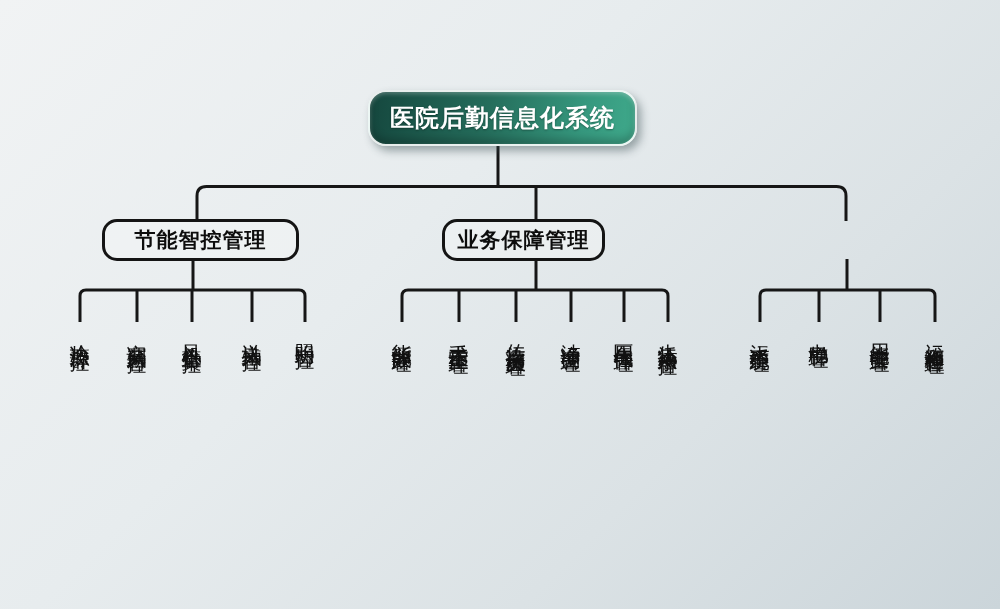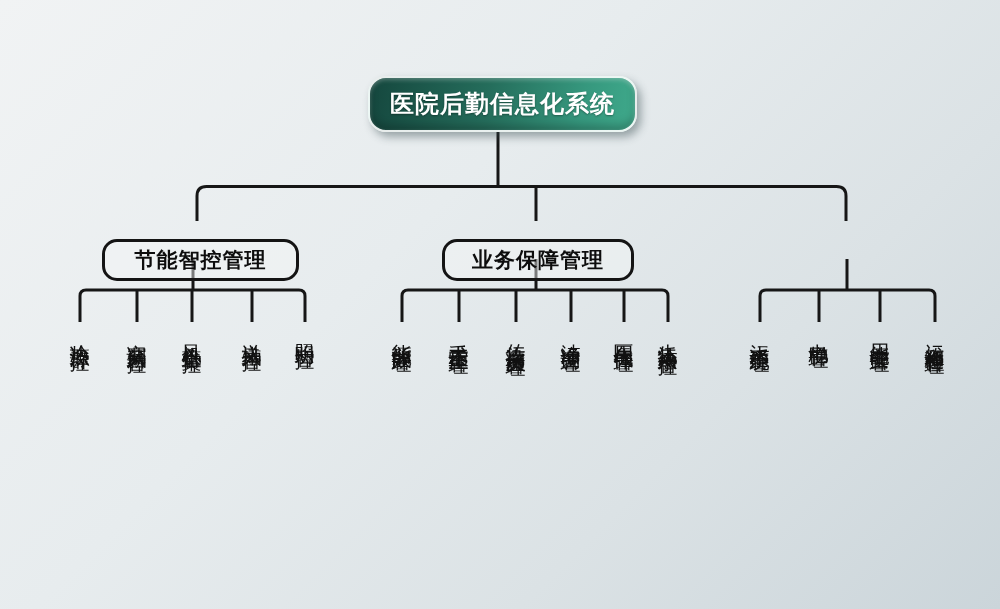--- a/index.html
+++ b/index.html
@@ -25,21 +25,21 @@
     height: 609px;
   }
   .lines path {
     fill: none;
     stroke: #161616;
     stroke-width: 3;
   }
   .root-node {
     position: absolute;
     left: 368px;
-    top: 76px;
+    top: 90px;
     width: 269px;
     height: 56px;
     box-sizing: border-box;
     border: 2px solid rgba(255,255,255,0.9);
     border-radius: 18px;
     background: linear-gradient(98deg, #15473e 0%, #256e5c 45%, #36987e 80%, #3fa98b 100%);
     box-shadow: 4px 5px 9px rgba(55,75,80,0.45),
                 inset 0 2px 4px rgba(255,255,255,0.28),
                 inset 0 -5px 8px rgba(0,0,0,0.22);
     display: flex;
@@ -58,24 +58,23 @@
     position: absolute;
     top: 219px;
     height: 42px;
     box-sizing: border-box;
     border: 3px solid #141414;
     border-radius: 15px;
     background: rgba(243,246,247,0.45);
     display: flex;
     align-items: center;
     justify-content: center;
-    margin-top: 20px;
   }
   .branch-node.n1 { left: 102px; width: 197px; }
-  .branch-node.n2 { left: 442px; width: 192px; }
+  .branch-node.n2 { left: 442px; width: 163px; }
   .branch-node.n3 { left: 750px; width: 194px; }
   .branch-label {
     color: #0d0d0d;
     font-size: 21px;
     font-weight: bold;
     letter-spacing: 1px;
     white-space: nowrap;
   }
   .leaf {
     position: absolute;

